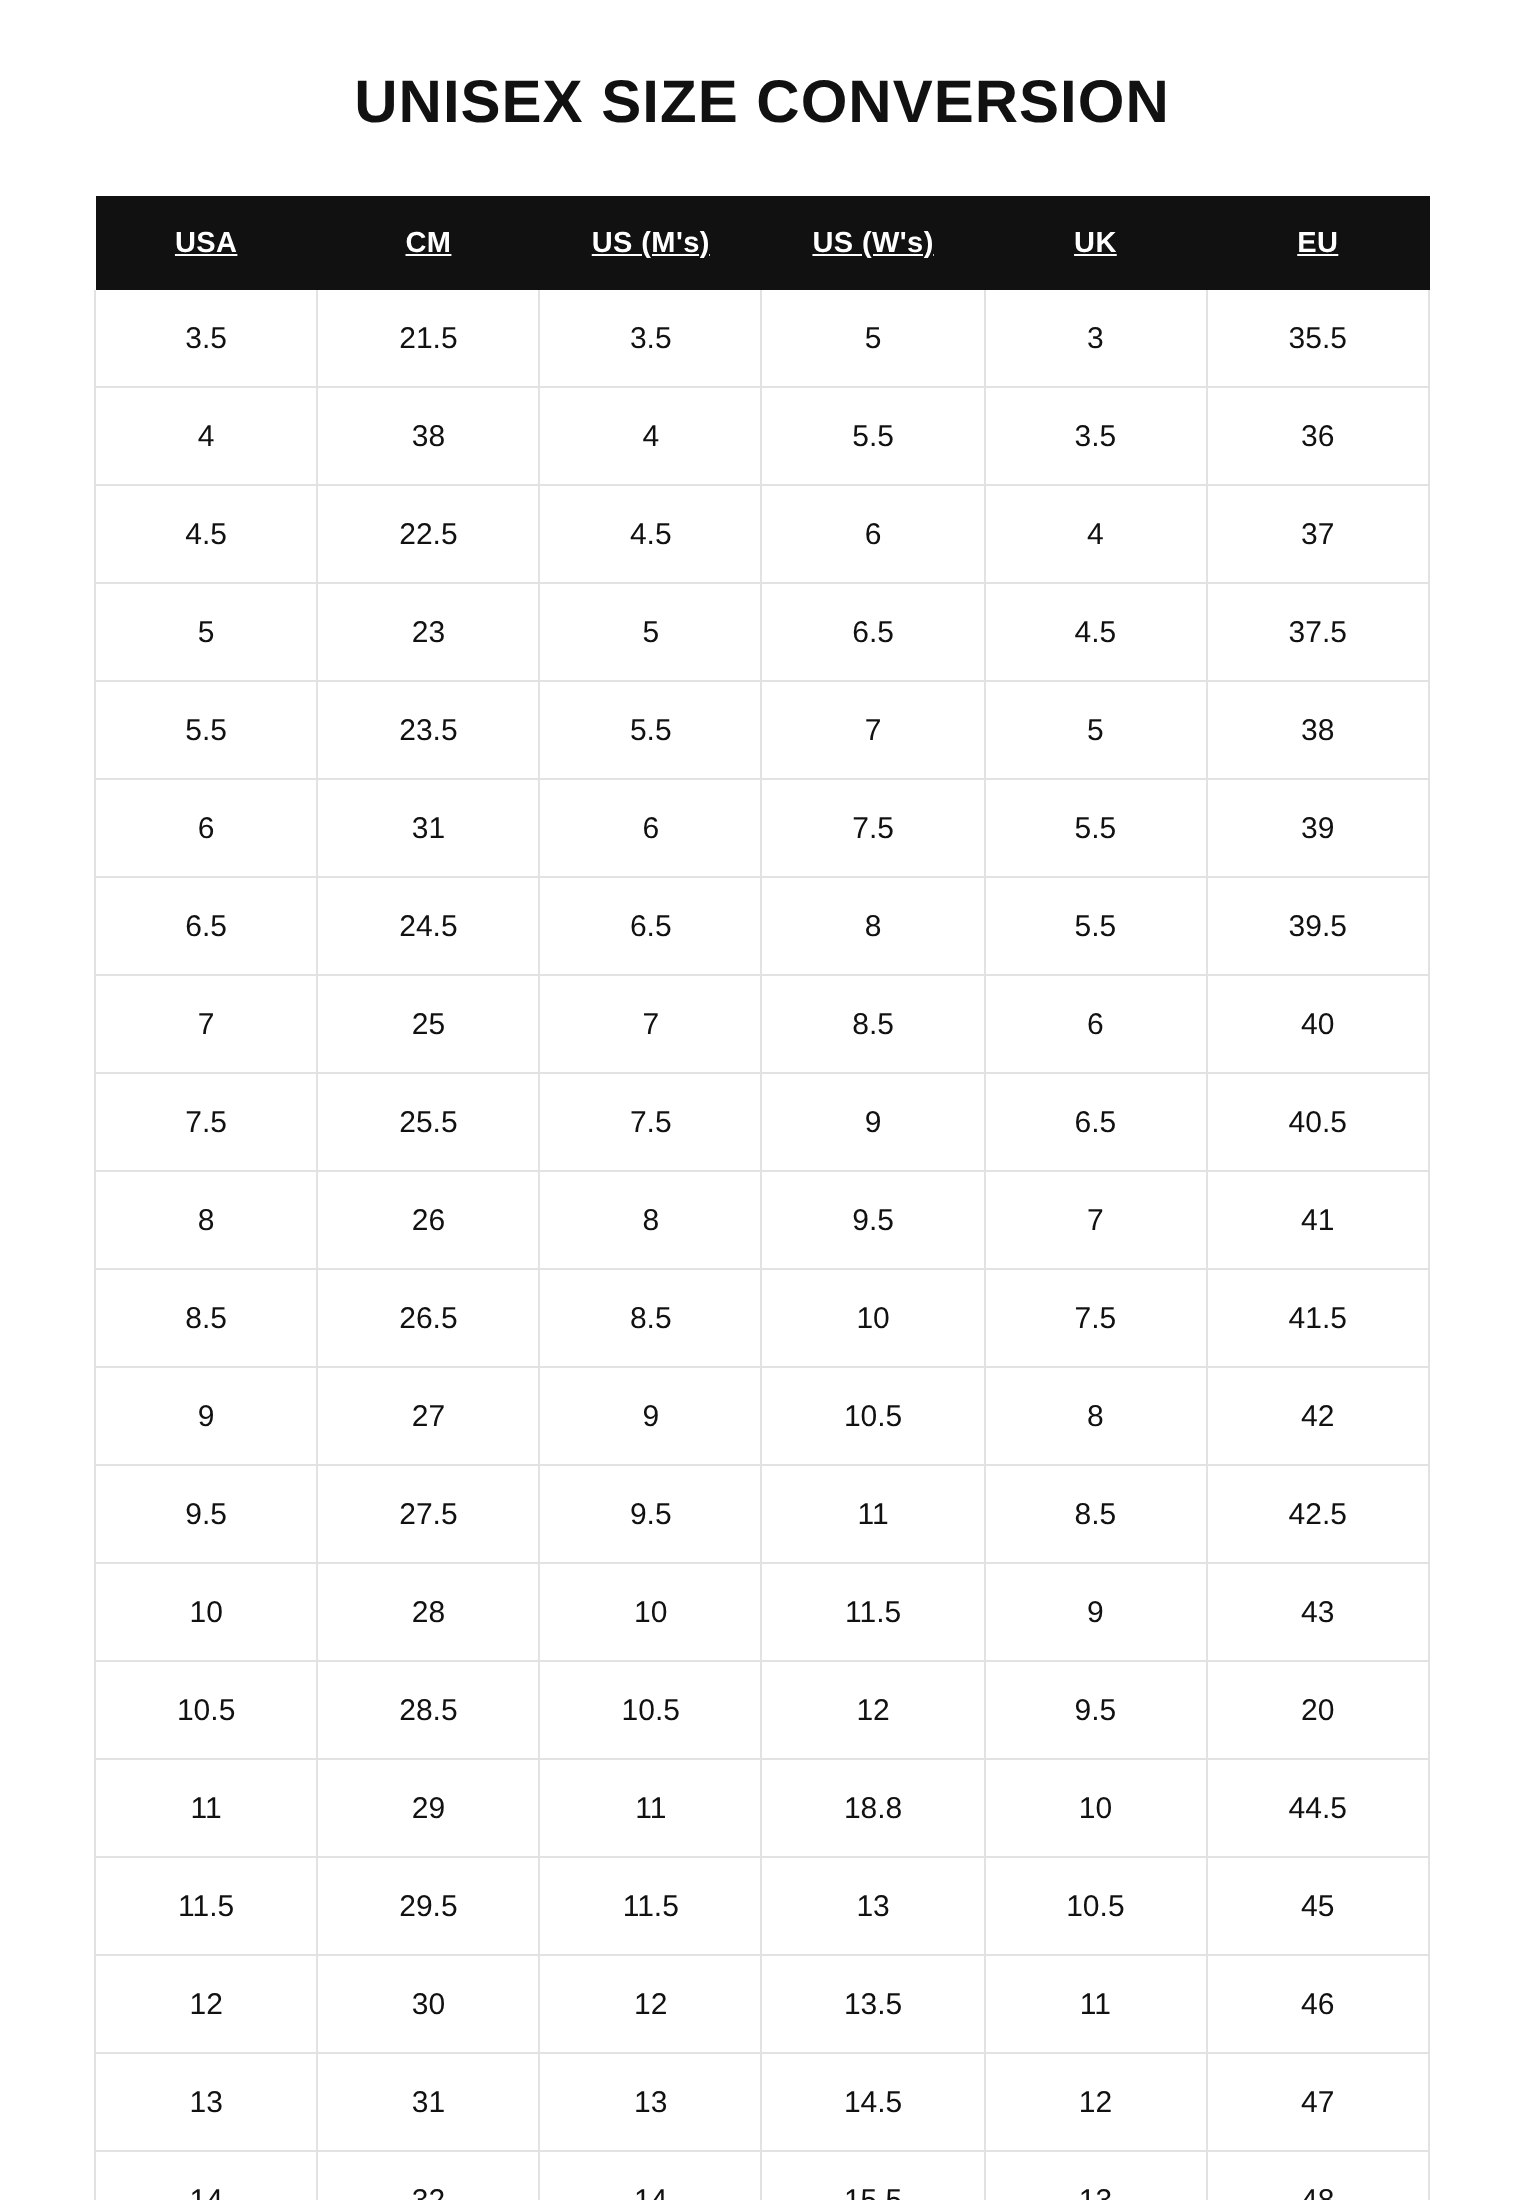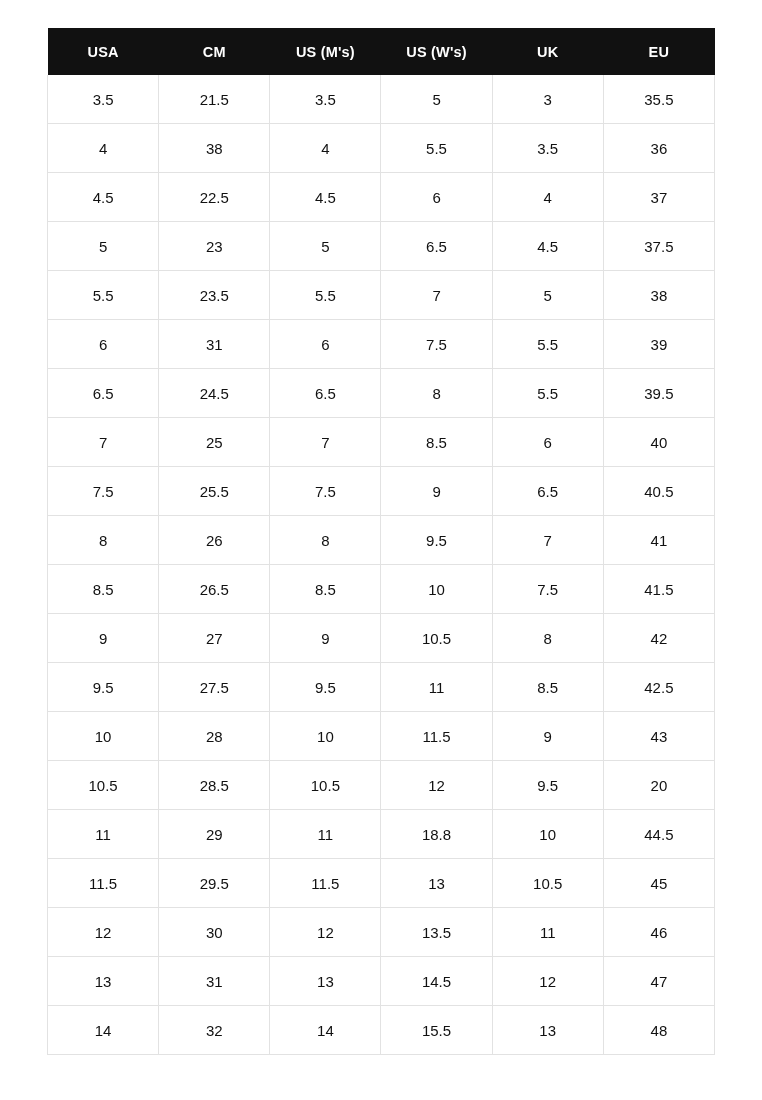--- a/index.html
+++ b/index.html
@@ -44,20 +44,21 @@
   table.size-table thead th {
     background: #111111;
     color: #ffffff;
     font-size: 14.5px;
     font-weight: bold;
     height: 45px;
     text-align: center;
     vertical-align: middle;
     border: none;
     letter-spacing: 0.2px;
+    text-decoration: underline;
   }
   table.size-table tbody td {
     height: 46px;
     text-align: center;
     vertical-align: middle;
     font-size: 15px;
     font-weight: normal;
     color: #111111;
     border-bottom: 1px solid #e2e2e2;
     border-right: 1px solid #e2e2e2;
@@ -68,20 +69,21 @@
   }
   table.size-table tbody tr:last-child td {
     border-bottom: 1px solid #e2e2e2;
   }
 </style>
 </head>
 <body>
 
 <div class="page">
 
+  <div class="title">UNISEX SIZE CONVERSION</div>
 
   <div class="table-wrap">
     <table class="size-table">
       <thead>
         <tr>
           <th>USA</th>
           <th>CM</th>
           <th>US (M's)</th>
           <th>US (W's)</th>
           <th>UK</th>

